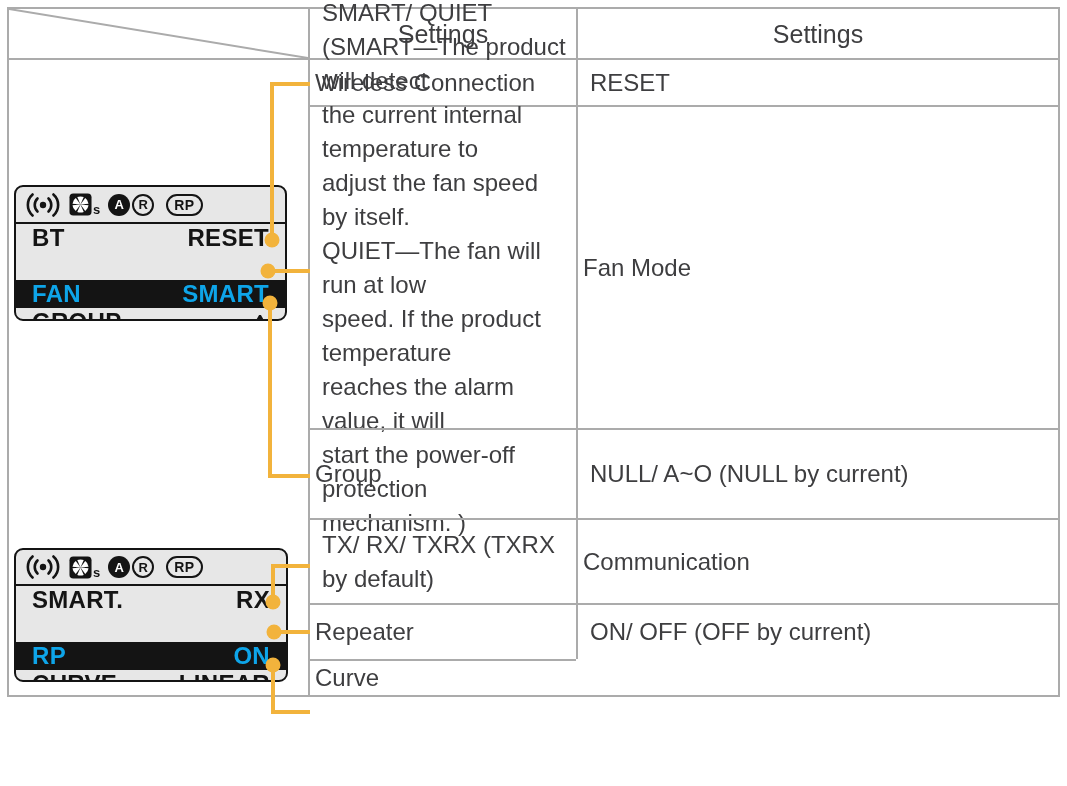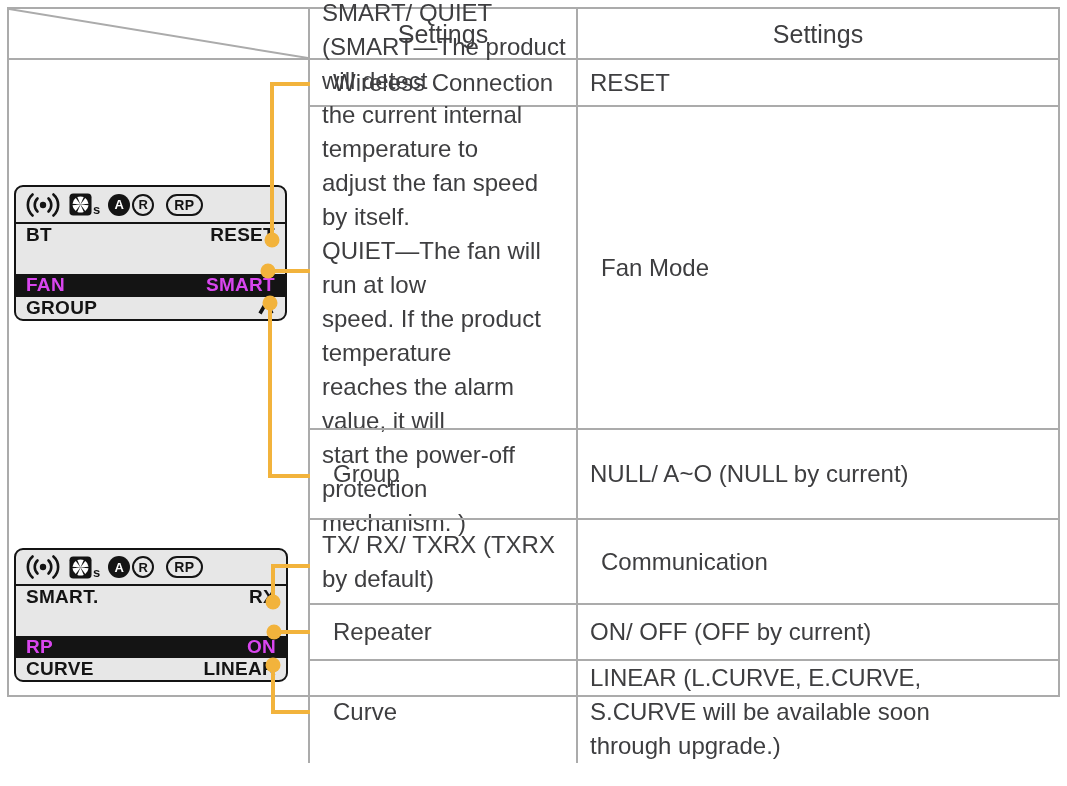--- a/index.html
+++ b/index.html
@@ -20,21 +20,21 @@
     border:2px solid var(--grid);
     display:grid;
     grid-template-columns:299px 268px 1fr;
     grid-template-rows:49px 47px 323px 90px 85px 56px 1fr;
     font-size:24px;line-height:34px;color:var(--text);
   }
   .cell{position:relative;}
   .bl{border-left:2px solid var(--grid);}
   .bt{border-top:2px solid var(--grid);}
   .hdr{display:flex;align-items:center;justify-content:center;font-size:25px;}
-  .set{display:flex;align-items:center;padding-left:23px;}
+  .set{display:flex;align-items:center;padding-left:5px;}
   .opt{display:flex;align-items:center;padding-left:12px;white-space:pre-line;padding-right:6px;}
   .corner svg{position:absolute;inset:0;width:100%;height:100%;display:block;}
   .screens-cell{grid-column:1;grid-row:2/8;}
 
   
   .screen{
     position:absolute;background:var(--screen-bg);
     border:2px solid var(--screen-fg);border-radius:9px;
     display:flex;flex-direction:column;overflow:hidden;color:var(--screen-fg);
   }
@@ -55,23 +55,23 @@
   .badge.fill{background:var(--screen-fg);color:#fff;}
   .badge.ring{border:2px solid var(--screen-fg);color:var(--screen-fg);margin-left:-6px;}
   .pill{
     height:22px;border:2px solid var(--screen-fg);border-radius:12px;
     padding:0 6px;display:flex;align-items:center;justify-content:center;
     font-size:14px;font-weight:700;letter-spacing:.5px;flex:0 0 auto;margin-left:4px;
   }
   .menu{flex:1;display:flex;flex-direction:column;}
   .mrow{
     flex:1;display:flex;align-items:center;justify-content:space-between;
-    padding:0 10px;font-size:19px;font-weight:700;letter-spacing:.3px;
-  }
-  .mrow.hl{background:var(--screen-fg);color:#d946ef;margin-top:28px;}
+    padding:0 16px;font-size:24px;font-weight:700;letter-spacing:.3px;
+  }
+  .mrow.hl{background:var(--screen-fg);color:#0ea5e9;margin-top:28px;}
   .caret{display:block;}
 
   
   .connectors{position:absolute;inset:0;width:1067px;height:786px;pointer-events:none;z-index:5;}
   .connectors path{stroke:var(--accent);stroke-width:4;fill:none;}
   .connectors circle{fill:var(--accent);}
 </style>
 </head>
 <body>
 
@@ -106,23 +106,20 @@
     <div class="cell set bl bt">Group</div>
     <div class="cell opt bl bt">NULL/ A~O (NULL by current)</div>
 
     <div class="cell opt bl bt">TX/ RX/ TXRX (TXRX by default)</div>
     <div class="cell set bl bt">Communication</div>
 
     <div class="cell set bl bt">Repeater</div>
     <div class="cell opt bl bt">ON/ OFF (OFF by current)</div>
 
     <div class="cell set bl bt">Curve</div>
-    <div class="cell opt bl bt">LINEAR (L.CURVE, E.CURVE,
-S.CURVE will be available soon
-through upgrade.)</div>
   </div>
 
   <div class="screen screen1">
     <div class="statusbar">
       <svg width="36" height="26" viewBox="0 0 36 26">
         <circle cx="18" cy="13" r="3.2" fill="#141414"></circle>
         <g stroke="#141414" stroke-width="2.6" fill="none" stroke-linecap="round">
           <path d="M12.5,6.5 A9,9 0 0 0 12.5,19.5"></path>
           <path d="M7.6,2.5 A14,14 0 0 0 7.6,23.5"></path>
           <path d="M23.5,6.5 A9,9 0 0 1 23.5,19.5"></path>

